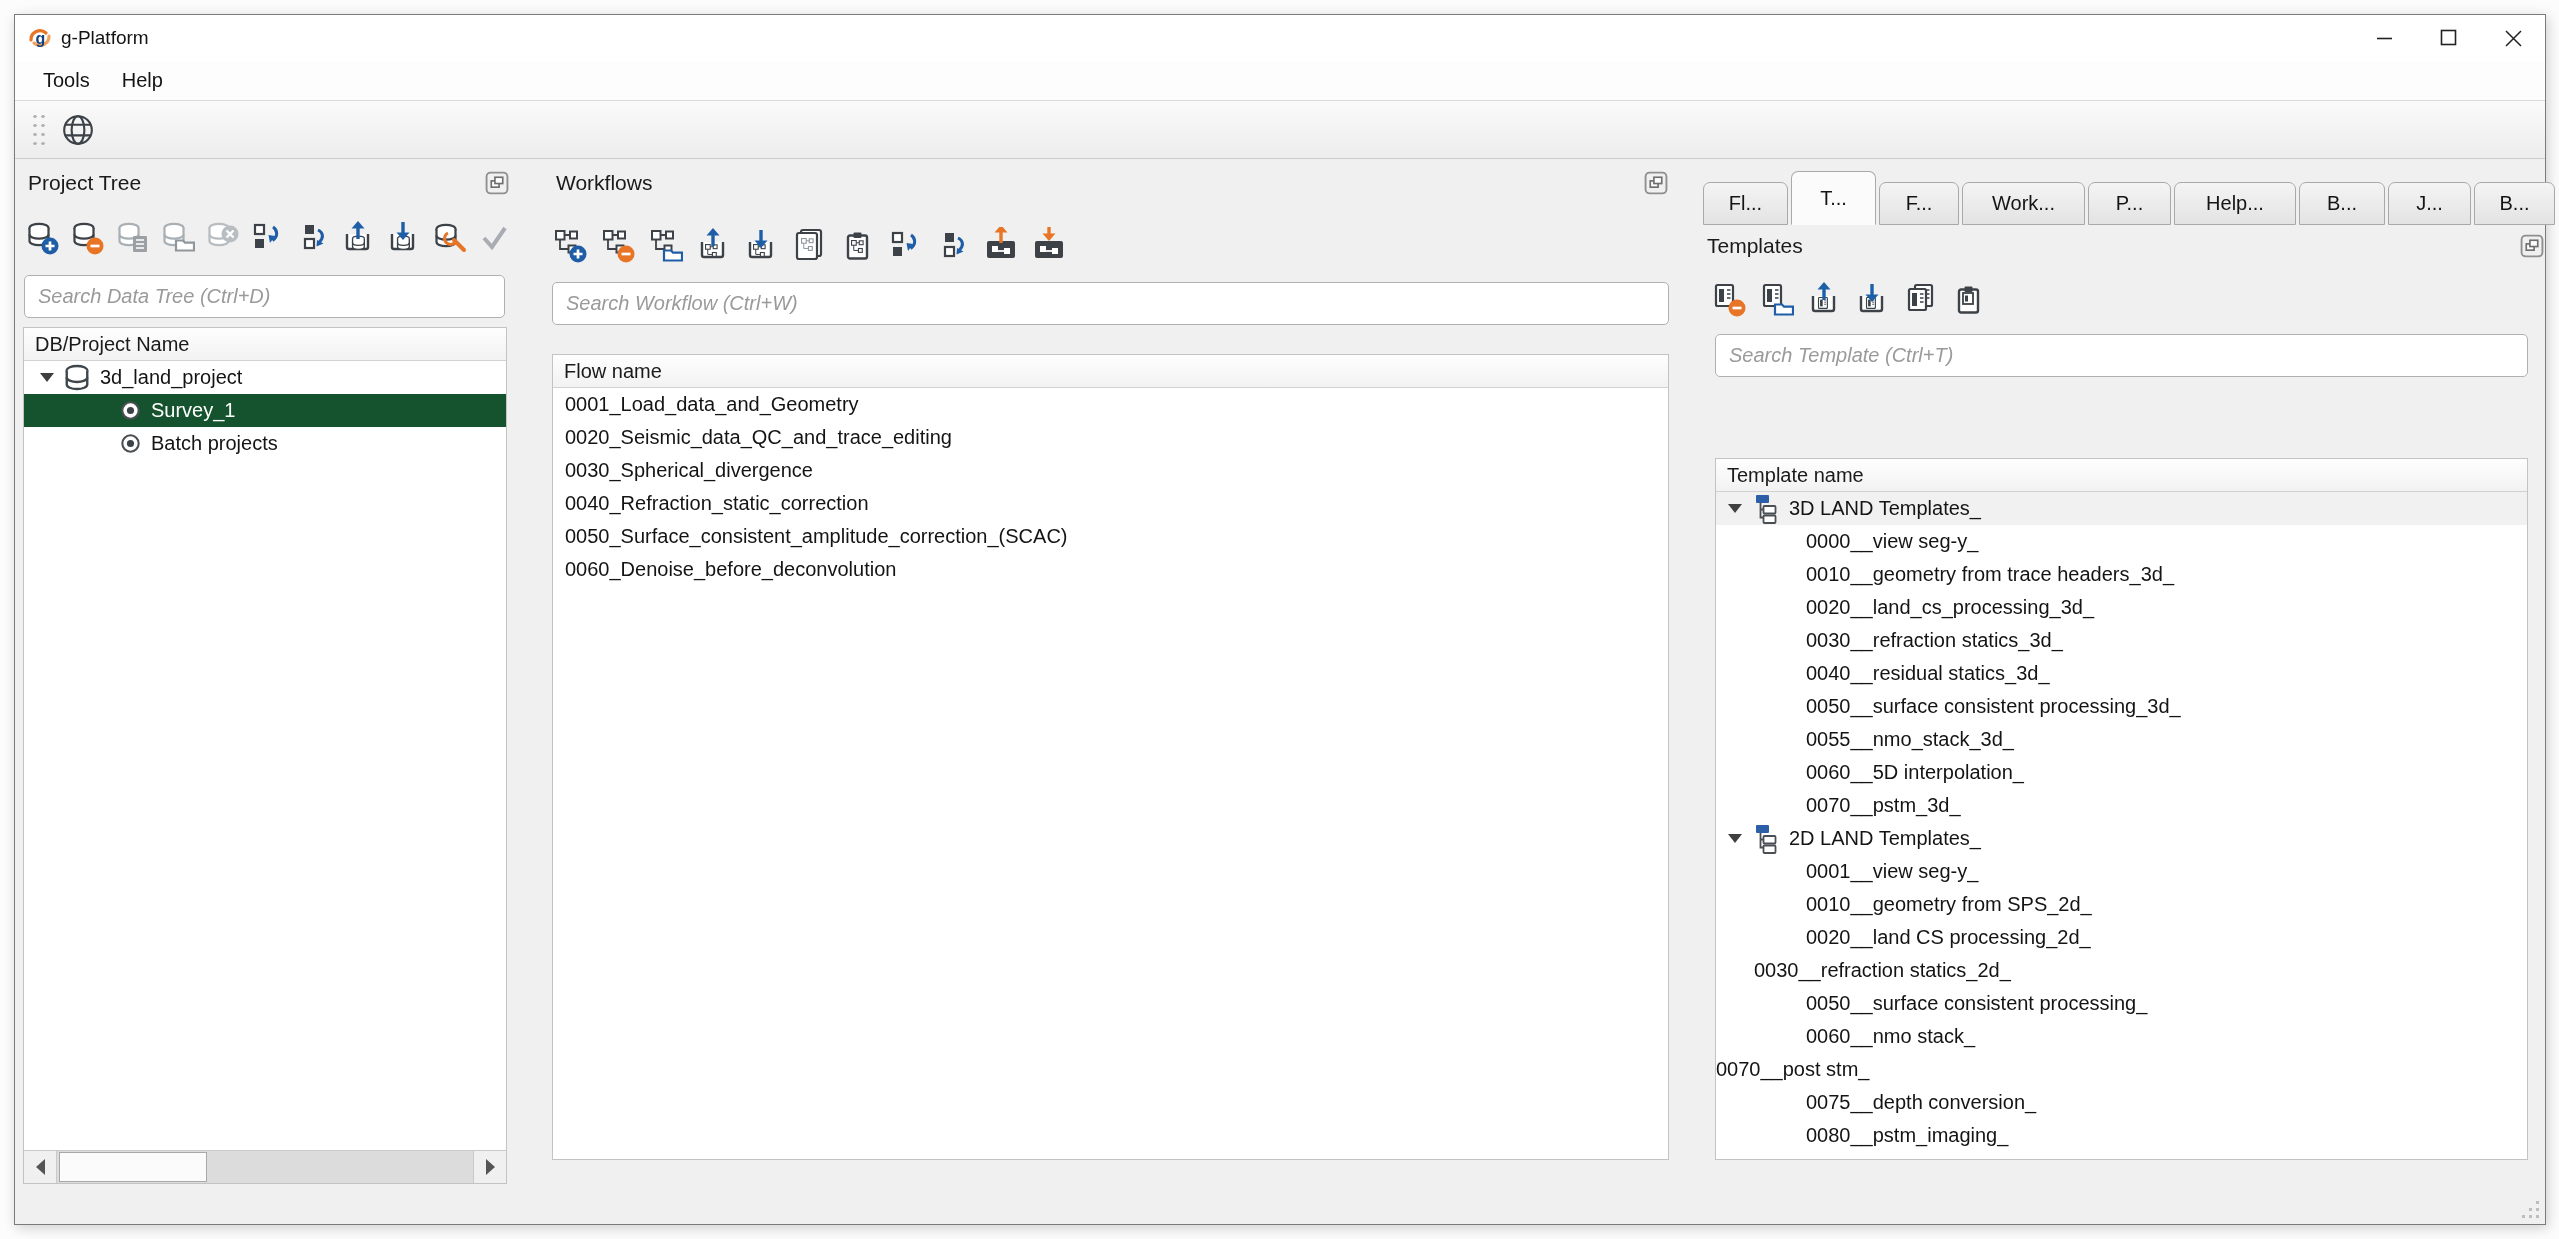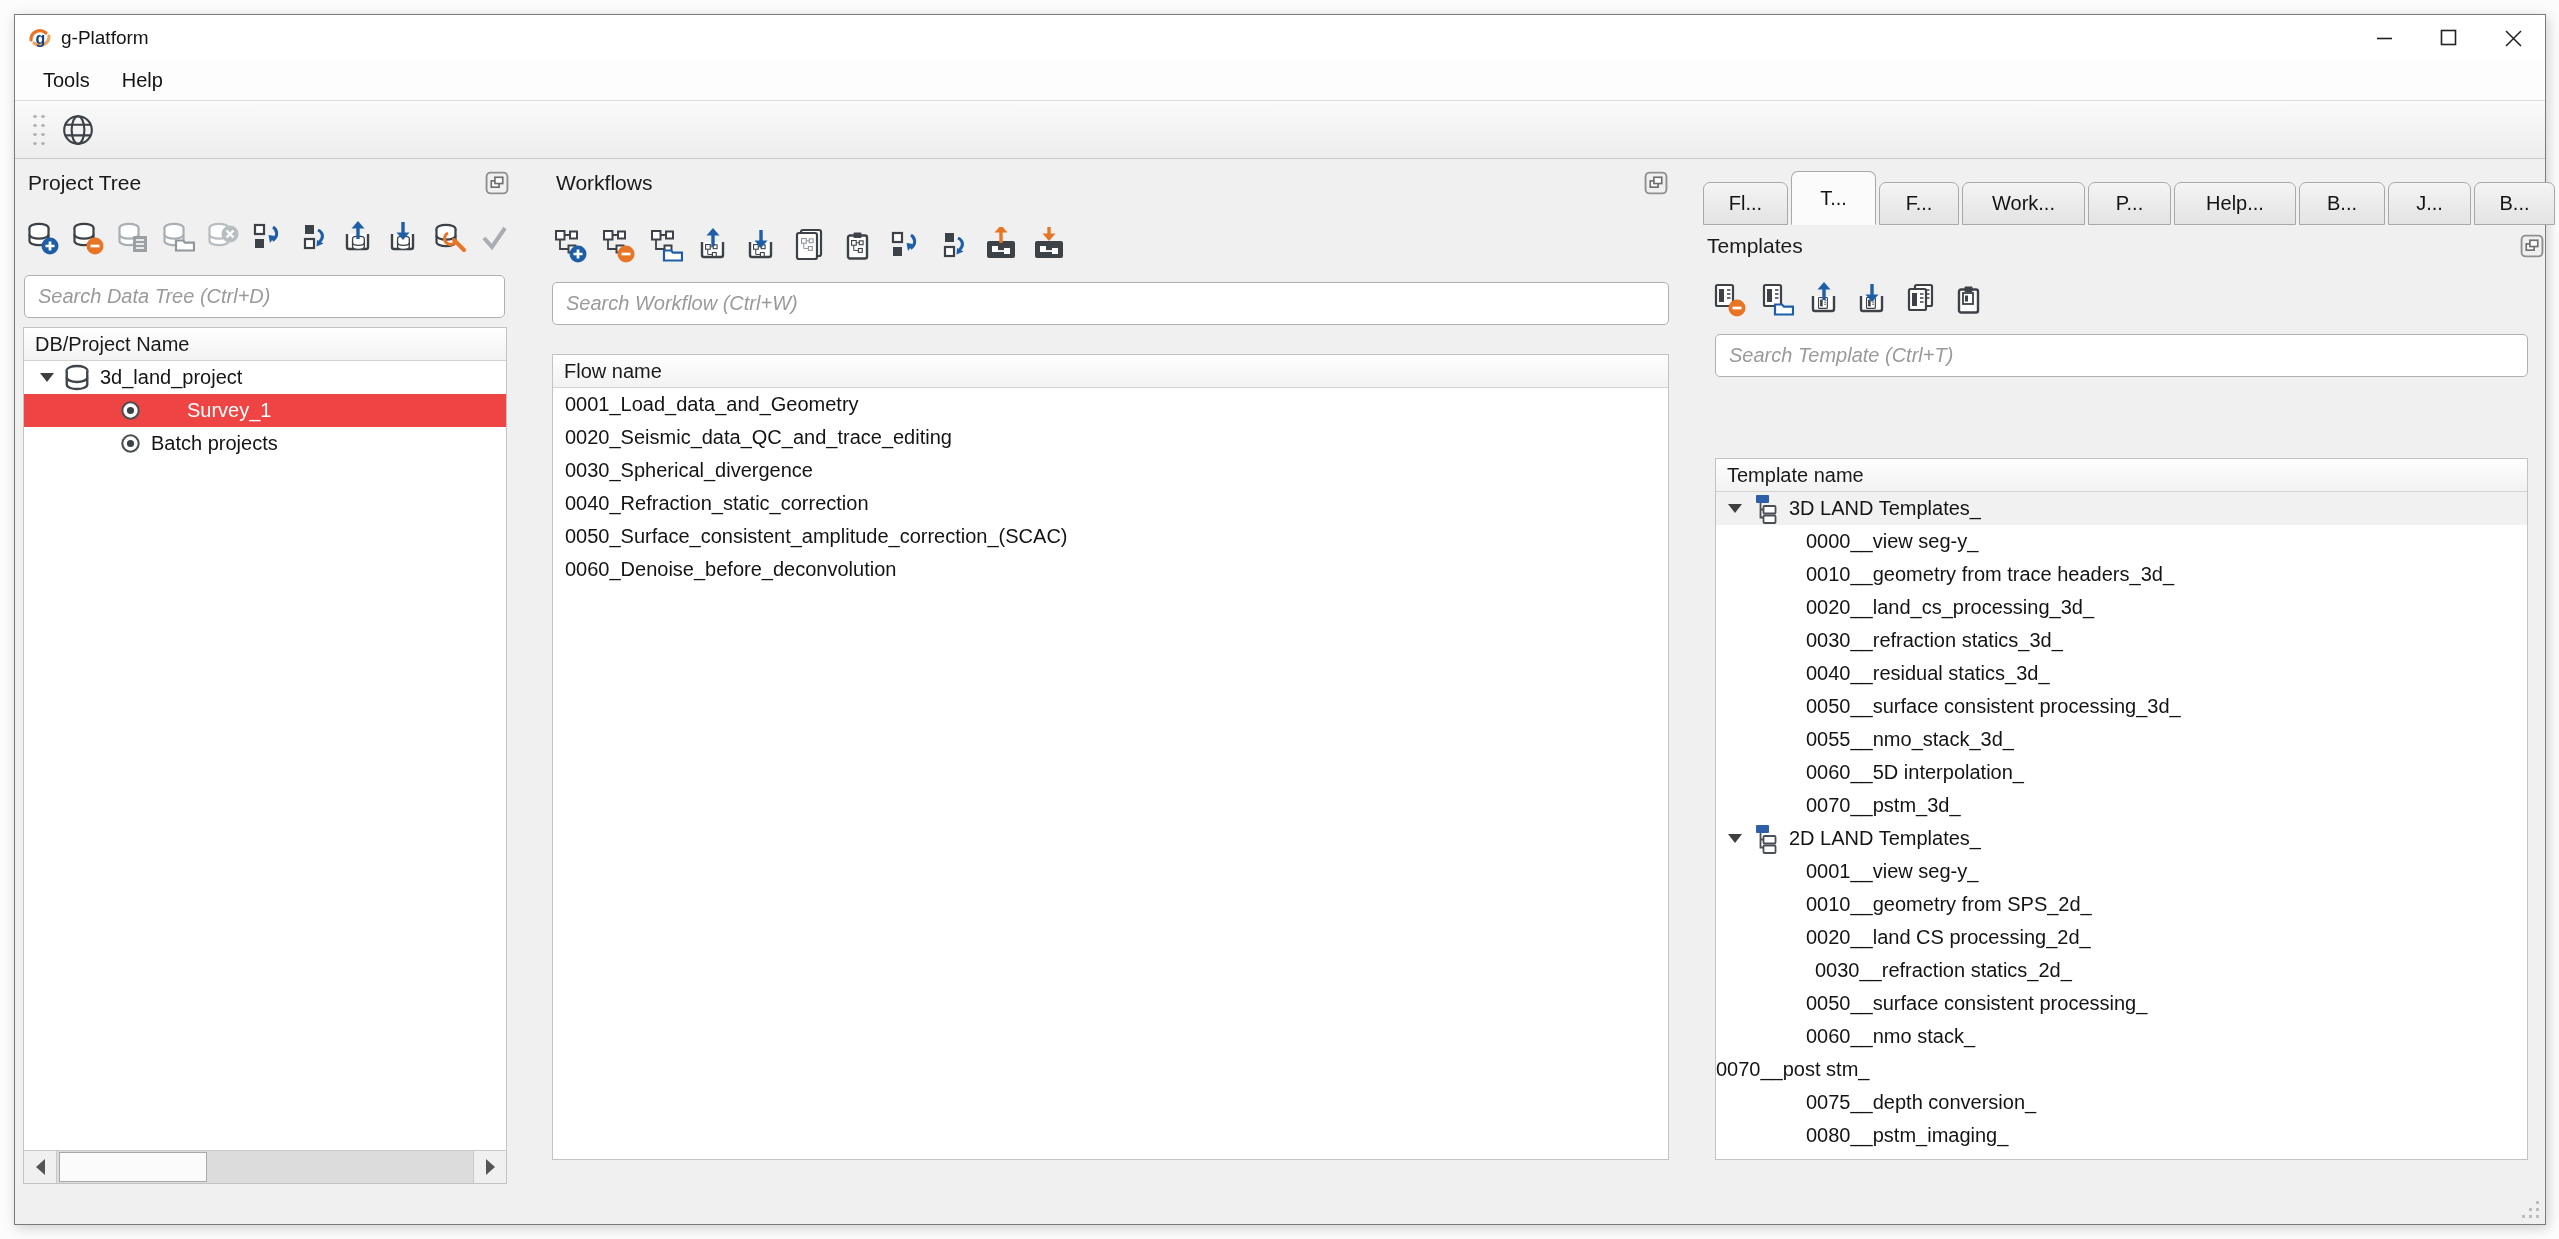--- a/index.html
+++ b/index.html
@@ -37,21 +37,21 @@
                   font-size:20px; font-style:italic; color:#444; padding:0 13px; outline:none; }
   .search-input::placeholder { color:#9a9a9a; opacity:1; }
 
   .listbox { position:absolute; background:#ffffff; border:1px solid #c3c3c3; overflow:hidden; }
   .list-header { height:33px; background:linear-gradient(#fefefe,#f2f2f2); border-bottom:1px solid #d2d2d2;
                  display:flex; align-items:center; padding-left:11px; font-size:20px; color:#1a1a1a; }
   .lrow { height:33px; display:flex; align-items:center; font-size:20px; color:#141414; padding-left:12px; white-space:nowrap; }
 
   
   .trow { height:33px; display:flex; align-items:center; font-size:20px; color:#141414; white-space:nowrap; }
-  .trow.selected { background:#ef4444; color:#ffffff;gap:36px; }
+  .trow.selected { background:#14532d; color:#ffffff; }
   .trow.current { background:#f1f1f1; }
   .expander { width:0; height:0; border-left:7px solid transparent; border-right:7px solid transparent;
               border-top:9px solid #3f3f3f; margin-right:10px; flex:none; }
   .tree-icon { flex:none; margin-right:10px; display:flex; align-items:center; }
 
   
   .tabbar { position:absolute; left:1688px; top:2px; height:63px; display:flex; align-items:flex-end; }
   .tab { height:43px; margin-right:3px; background:linear-gradient(#f4f4f4,#e3e3e3); border:1px solid #a9a9a9;
          border-radius:7px 7px 0 0; display:flex; align-items:center; justify-content:center;
          font-size:20px; color:#141414; }
@@ -624,21 +624,21 @@
           <span class="tree-icon">
             <svg width="27" height="30" viewBox="0 0 26 30">
                   <use href="#sym-org"></use>
                 </svg>
           </span>
           <span>2D LAND Templates_</span>
         </div>
         <div class="trow" style="padding-left:90px;">0001__view seg-y_</div>
         <div class="trow" style="padding-left:90px;">0010__geometry from SPS_2d_</div>
         <div class="trow" style="padding-left:90px;">0020__land CS processing_2d_</div>
-        <div class="trow" style="padding-left:99px;">0030__refraction statics_2d_</div>
+        <div class="trow" style="padding-left:38px;">0030__refraction statics_2d_</div>
         <div class="trow" style="padding-left:90px;">0050__surface consistent processing_</div>
         <div class="trow" style="padding-left:90px;">0060__nmo stack_</div>
         <div class="trow" style="">0070__post stm_</div>
         <div class="trow" style="padding-left:90px;">0075__depth conversion_</div>
         <div class="trow" style="padding-left:90px;">0080__pstm_imaging_</div>
       </div>
     </div>
 
   </div>
 

